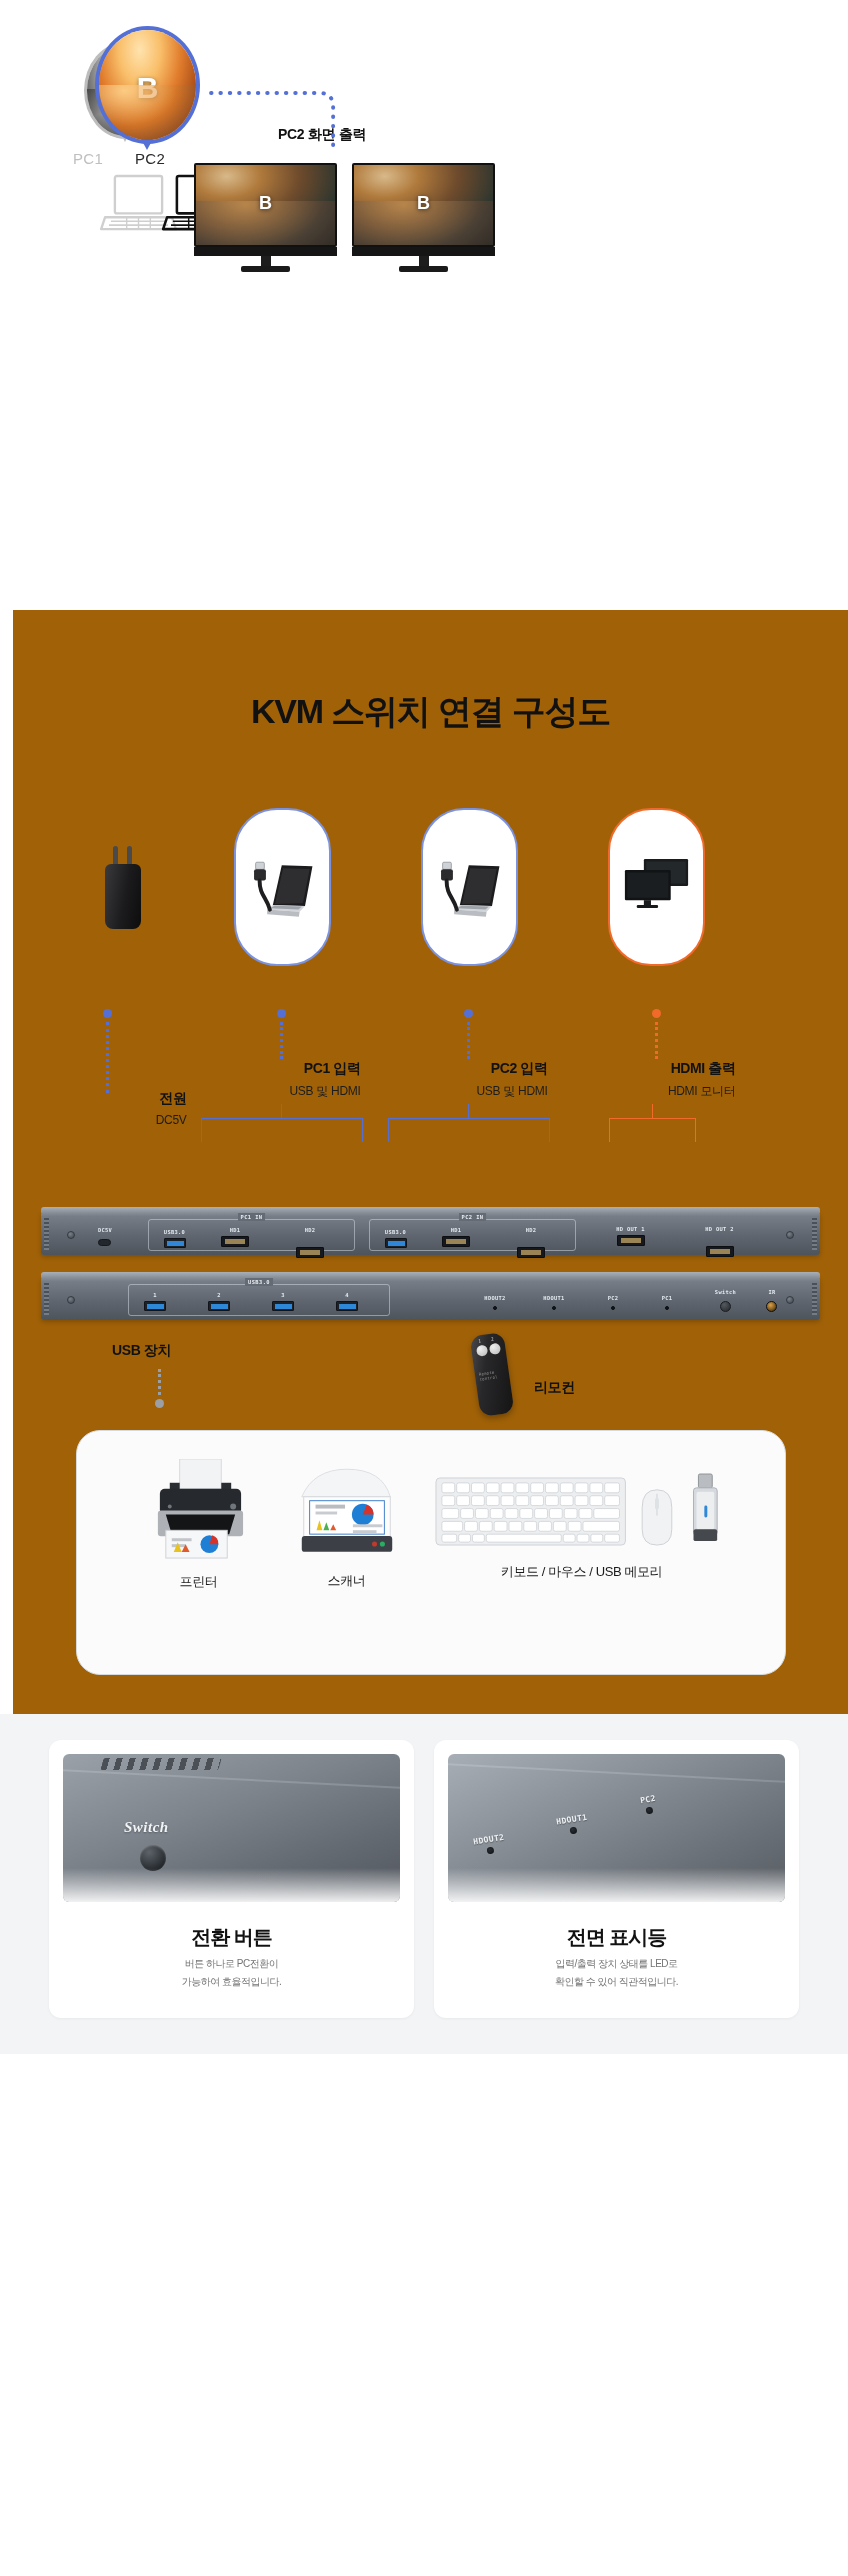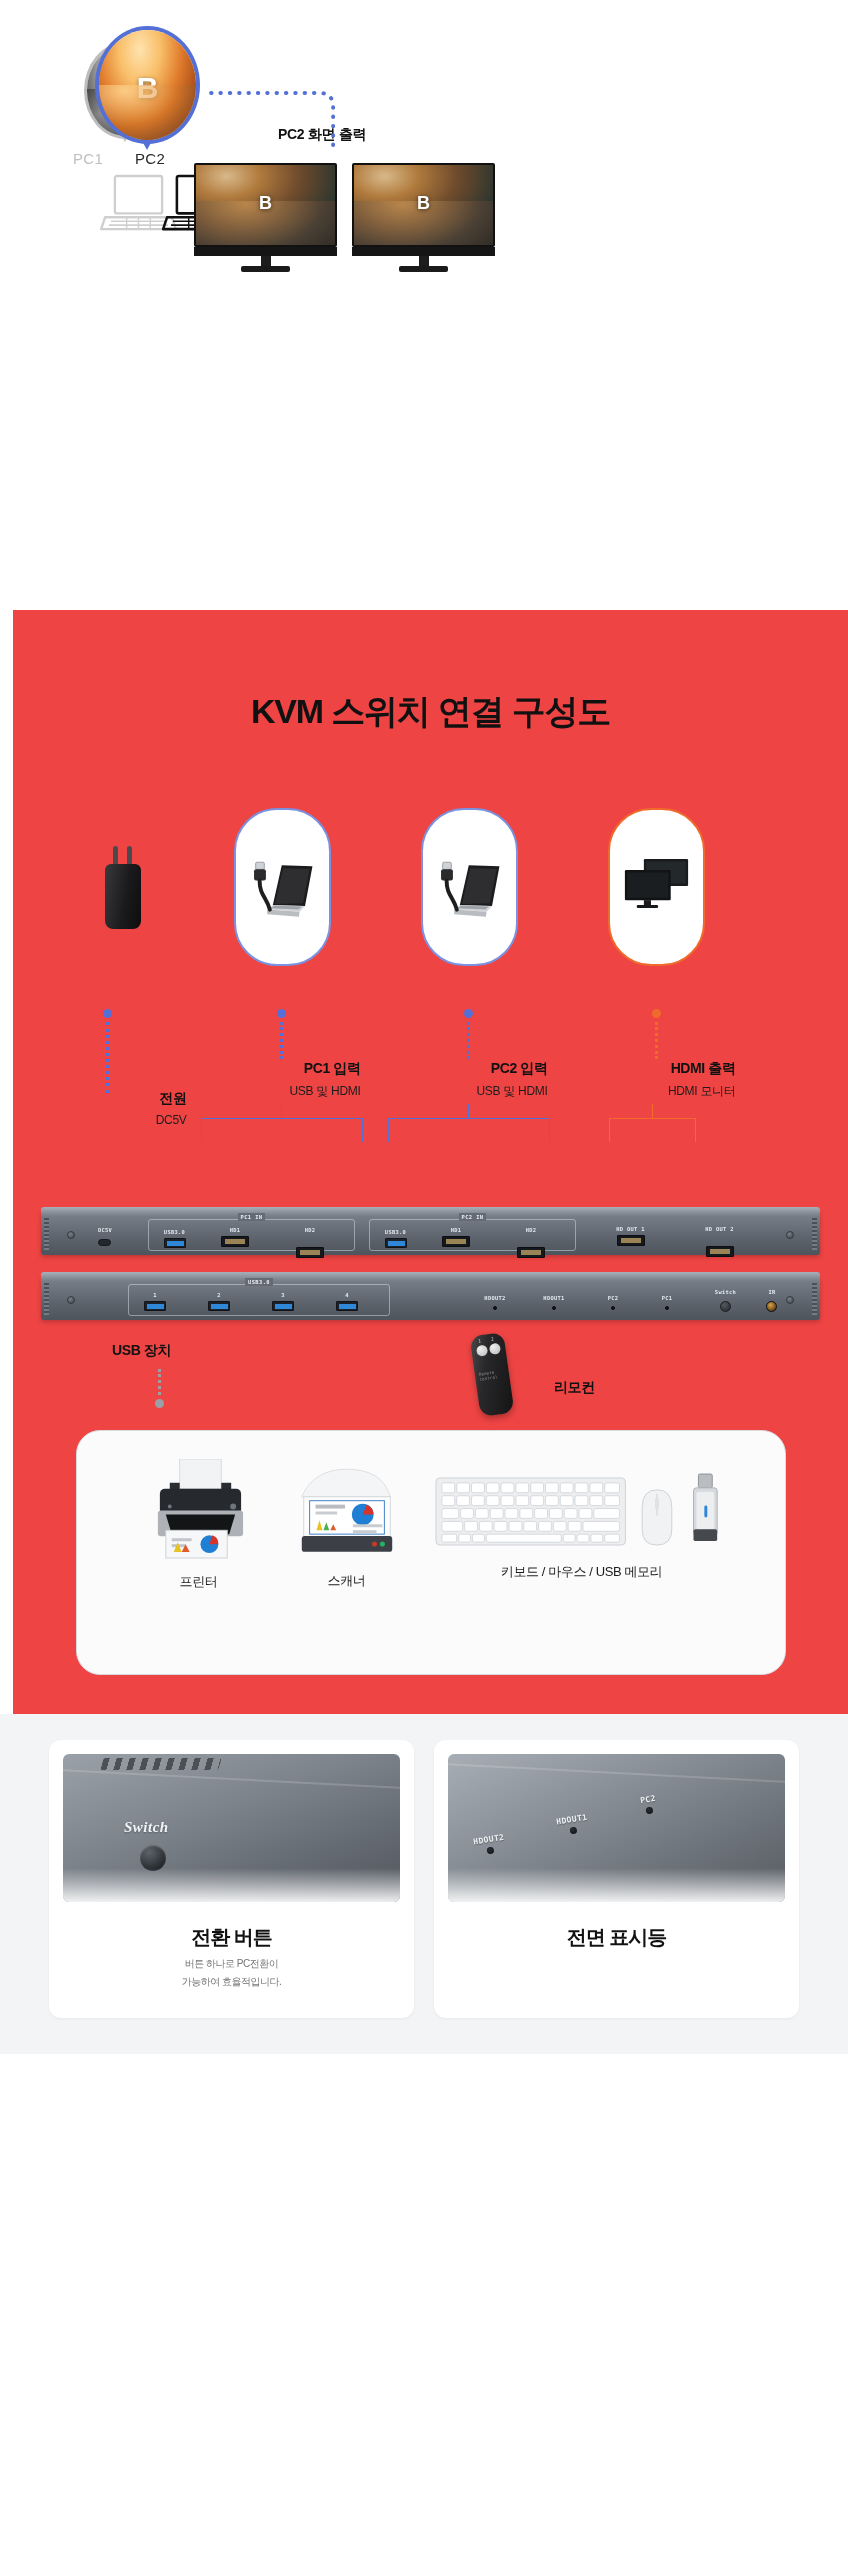--- a/index.html
+++ b/index.html
@@ -130,21 +130,21 @@
 
   .hero-footer {
     position: absolute; left: 0; right: 0; top: 274px;
     text-align: center;
     font-size: 15px; font-weight: 700;
     letter-spacing: -0.4px;
   }
 
   
   .sec-diagram {
-    background: #ef4444;
+    background: #a16207;
     padding: 79px 0 39px;
     position: relative;
     margin-left: 13px;
   }
   .diagram-title {
     text-align: center;
     font-size: 34px;
     font-weight: 800;
     letter-spacing: -1.2px;
     margin-bottom: 73px;
@@ -740,21 +740,21 @@
         <div class="head"></div>
       </div>
 
       <div class="remote" style="left:434px; top:14px;">
         <span class="num n1">1</span>
         <span class="num n2">2</span>
         <span class="btn b1"></span>
         <span class="btn b2"></span>
         <span class="rc-txt">Remote control</span>
       </div>
-      <div class="remote-label" style="left:513px; top:59px;">리모컨</div>
+      <div class="remote-label" style="left:493px; top:59px;">리모컨</div>
     </div>
 
     <div class="periph-box">
 
       <div class="periph-item" style="left:53px; top:28px; width:138px;">
         <svg width="109" height="104" viewBox="0 0 110 105">
           <rect x="36" y="0" width="42" height="30" fill="#f2f3f5" stroke="#d8dade"></rect>
           <rect x="26" y="24" width="10" height="9" fill="#2a2d31"></rect>
           <rect x="78" y="24" width="10" height="9" fill="#2a2d31"></rect>
           <rect x="16" y="30" width="82" height="26" rx="5" fill="#26292d"></rect>
@@ -898,18 +898,22 @@
             <div class="lbl">HDOUT1</div>
             <div class="hole"></div>
           </div>
           <div class="led-grp" style="left:193px; top:41px; transform:rotate(-9deg);">
             <div class="lbl">PC2</div>
             <div class="hole"></div>
           </div>
           <div class="body-shadow"></div>
         </div>
         <div class="feat-title">전면 표시등</div>
+        <div class="feat-desc">
+          <div>입력/출력 장치 상태를 LED로</div>
+          <div>확인할 수 있어 직관적입니다.</div>
+        </div>
       </div>
     </div>
   </section>
 
 </div>
 
 
 </body></html>

